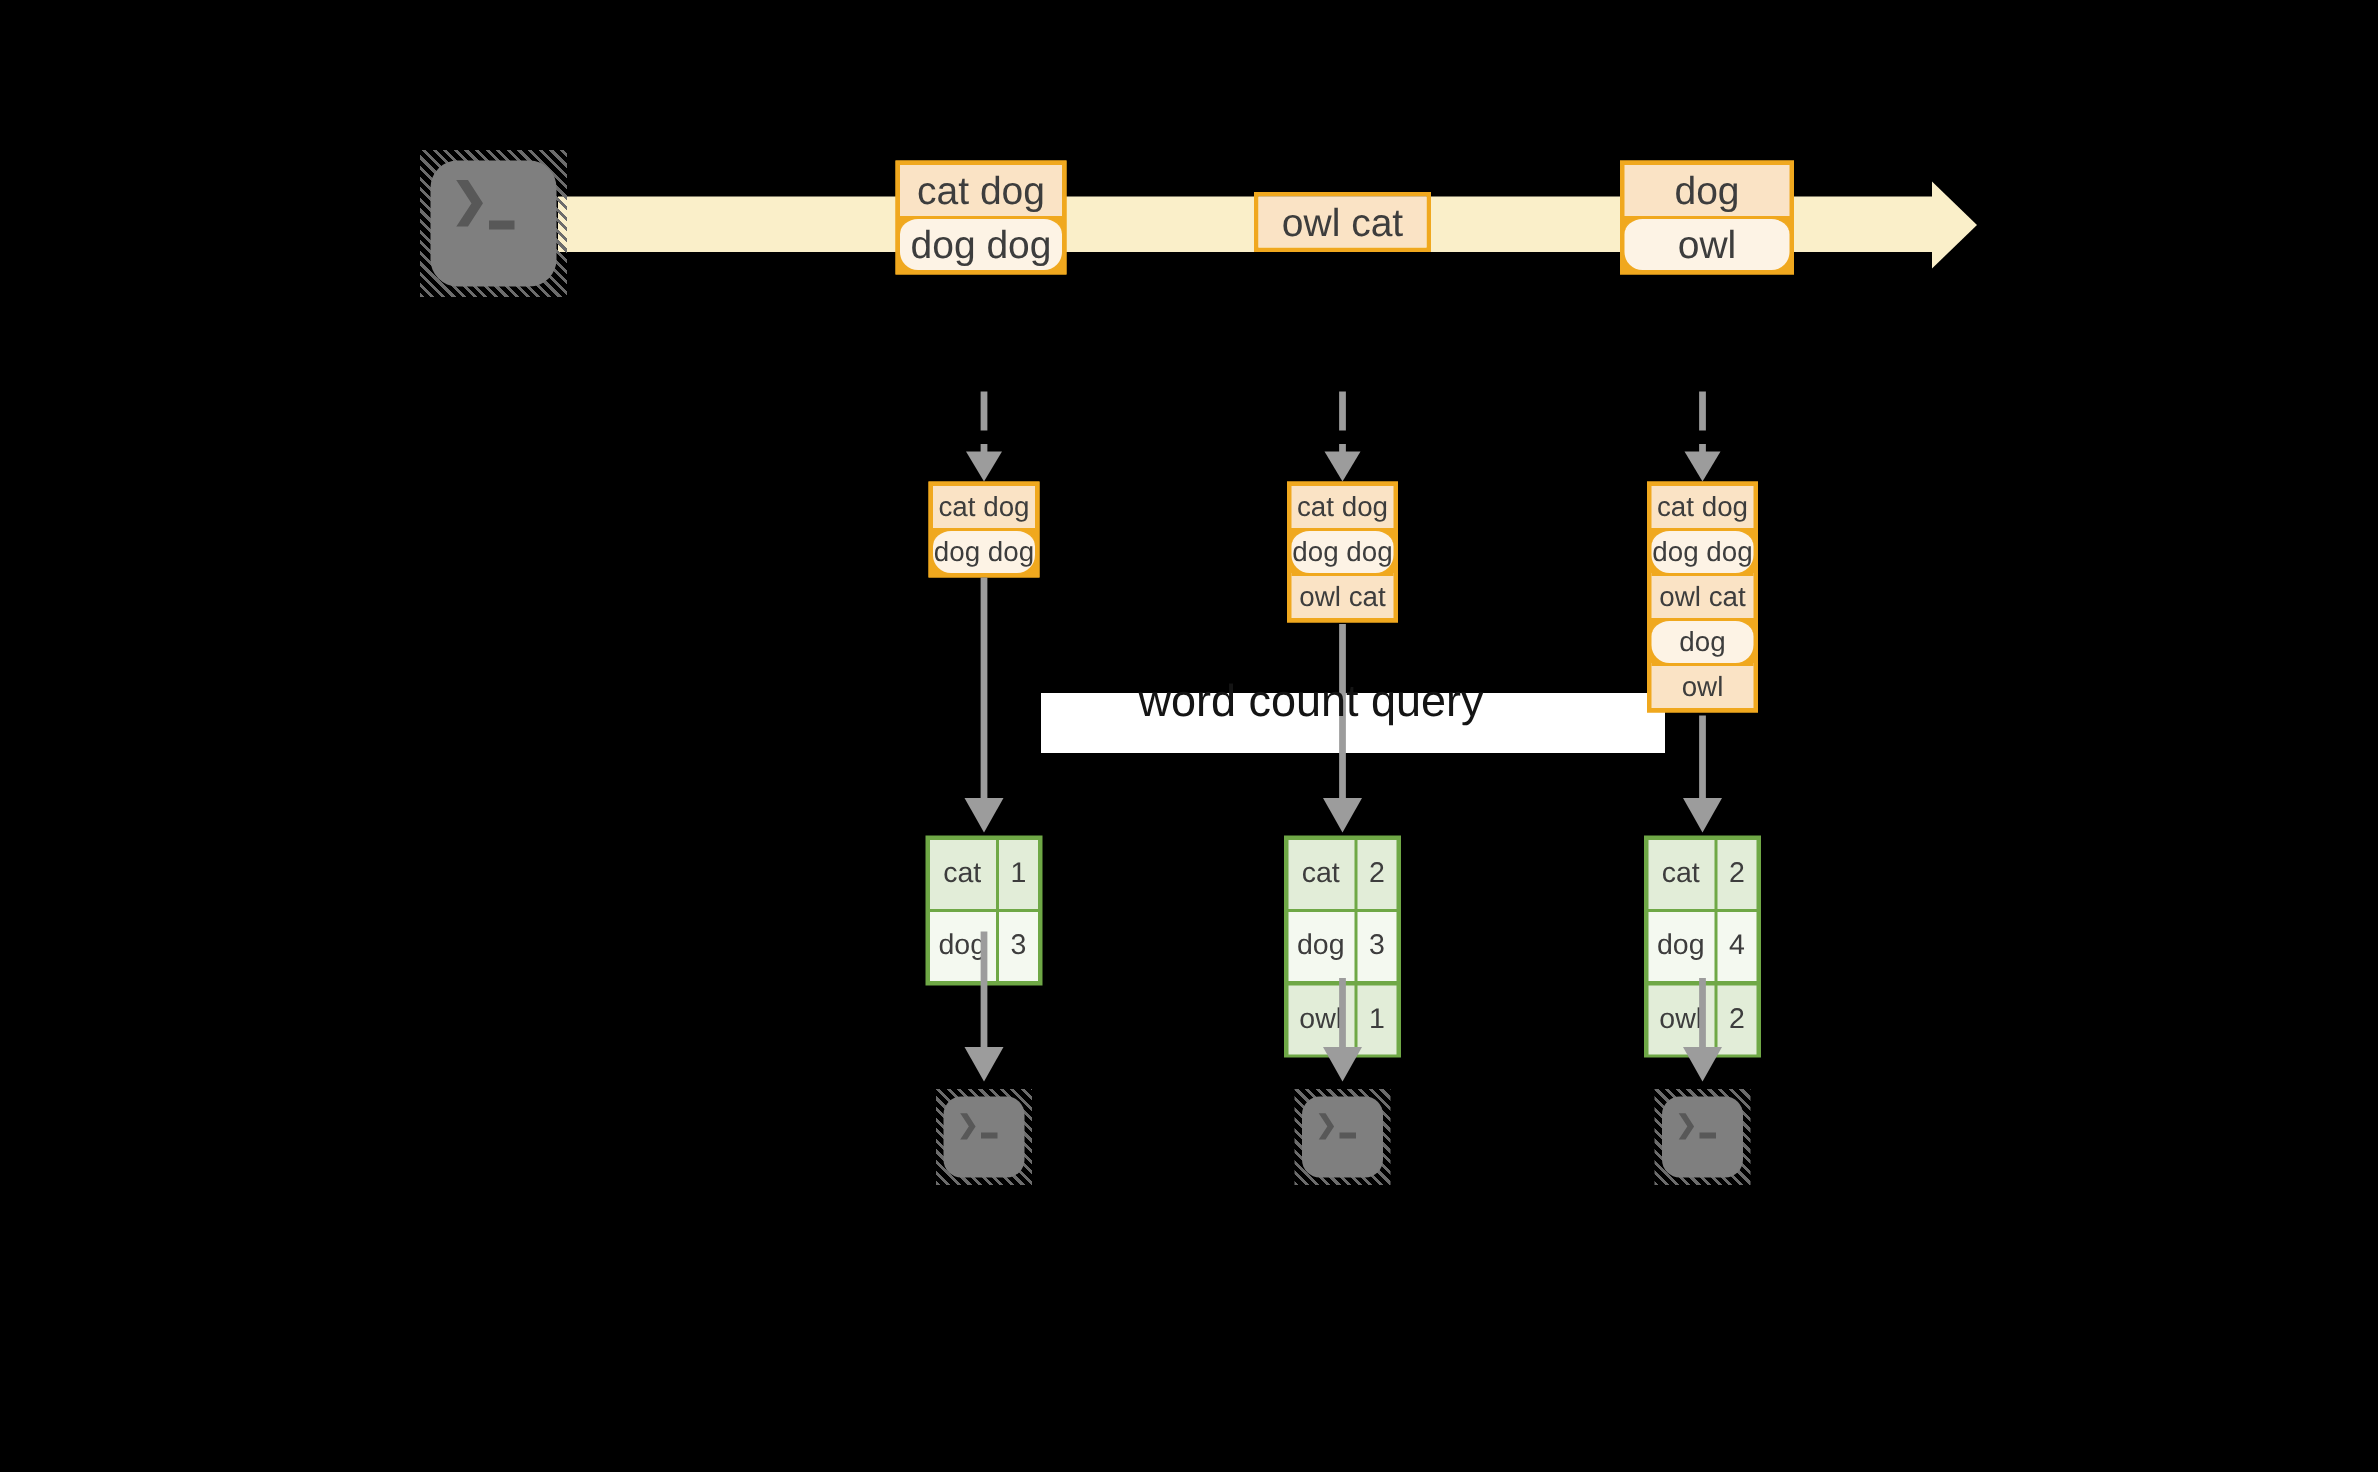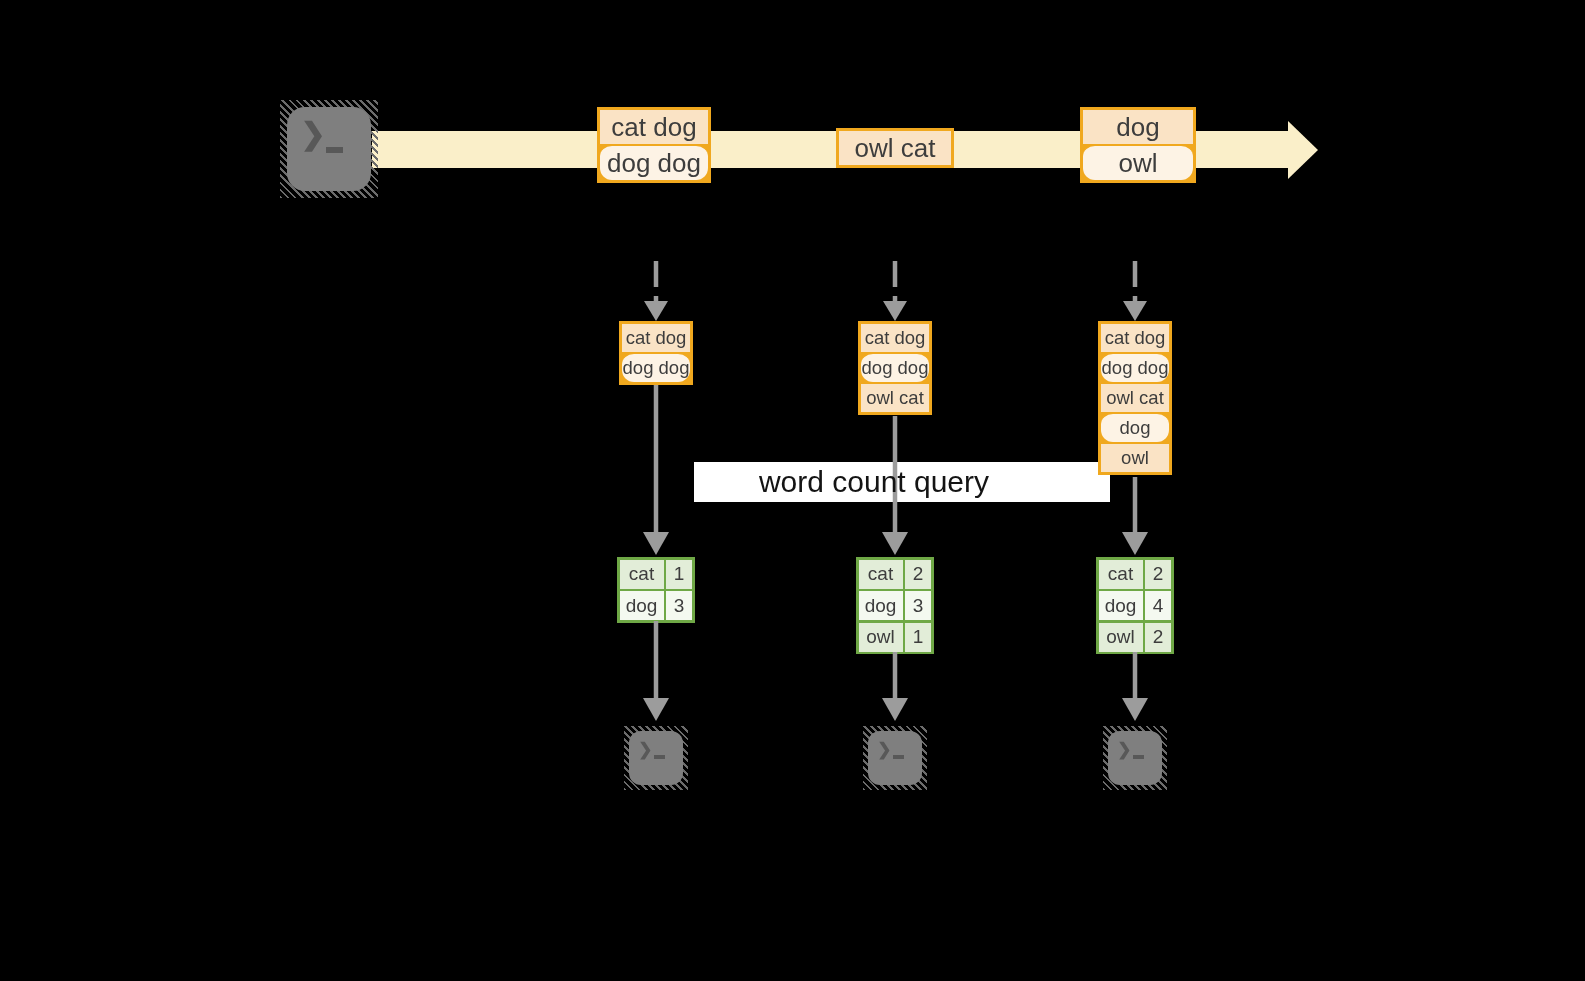--- a/index.html
+++ b/index.html
@@ -27,21 +27,21 @@
   .obox{position:absolute;z-index:2;border:3px solid var(--gold);box-sizing:border-box;background:var(--gold);}
   .orow{border-top:2.5px solid var(--gold);display:flex;align-items:center;justify-content:center;color:var(--ink);}
   .orow:first-child{border-top:none;}
   .orow.big{height:34px;font-size:26px;}
   .orow.small{height:28px;font-size:18.5px;}
   .orow.dark{background:var(--peach-dark);}
   .orow.light{background:var(--peach-light);border-radius:12px;}
 
   
   .gtable{position:absolute;z-index:2;display:grid;grid-template-columns:44px 26px;gap:2.5px;padding:2.5px;background:var(--green);}
-  .gcell{height:29px;display:flex;align-items:center;justify-content:center;font-size:19px;color:var(--ink);}
+  .gcell{height:46px;display:flex;align-items:center;justify-content:center;font-size:19px;color:var(--ink);}
   .gcell.dark{background:var(--green-dark);}
   .gcell.light{background:var(--green-light);}
 
   
   .term{position:absolute;z-index:2;background:repeating-linear-gradient(45deg,#6c6c6c 0 2px,transparent 2px 5px);}
   .term-inner{position:absolute;inset:7px;background:var(--term);border-radius:18px;}
   .term-prompt{position:absolute;left:16%;top:14%;color:var(--glyph);font-weight:bold;font-size:30px;line-height:1;}
   .term-cursor{position:absolute;left:46%;top:48%;width:17px;height:6px;background:var(--glyph);}
   .term.sm .term-inner{inset:5px;border-radius:12px;}
   .term.sm .term-prompt{font-size:17px;left:17%;top:18%;}
@@ -146,21 +146,21 @@
     <g stroke="#9C9C9C" stroke-width="4.5" fill="#9C9C9C">
       <line x1="656" y1="621" x2="656" y2="700"></line>
       <polygon points="643,698 669,698 656,721" stroke="none"></polygon>
       <line x1="895" y1="652" x2="895" y2="700"></line>
       <polygon points="882,698 908,698 895,721" stroke="none"></polygon>
       <line x1="1135" y1="652" x2="1135" y2="700"></line>
       <polygon points="1122,698 1148,698 1135,721" stroke="none"></polygon>
     </g>
   </svg>
 
-  <div class="label-text" style="left:694px;top:462px;width:360px;height:40px">word count query</div>
+  <div class="label-text" style="left:694px;top:448px;width:360px;height:40px">word count query</div>
 
   <div class="term sm" style="left:624px;top:726px;width:64px;height:64px">
     <div class="term-inner">
       <span class="term-prompt">❯</span>
       <span class="term-cursor"></span>
     </div>
   </div>
   <div class="term sm" style="left:863px;top:726px;width:64px;height:64px">
     <div class="term-inner">
       <span class="term-prompt">❯</span>

